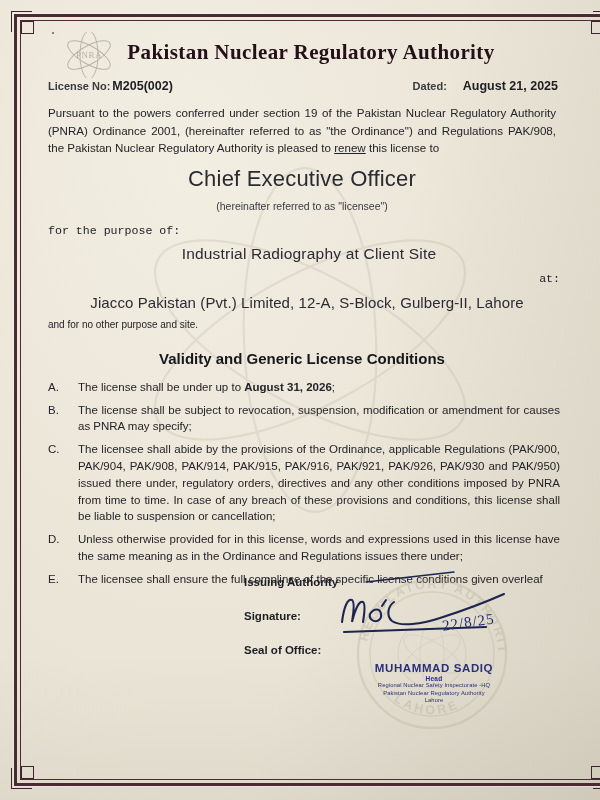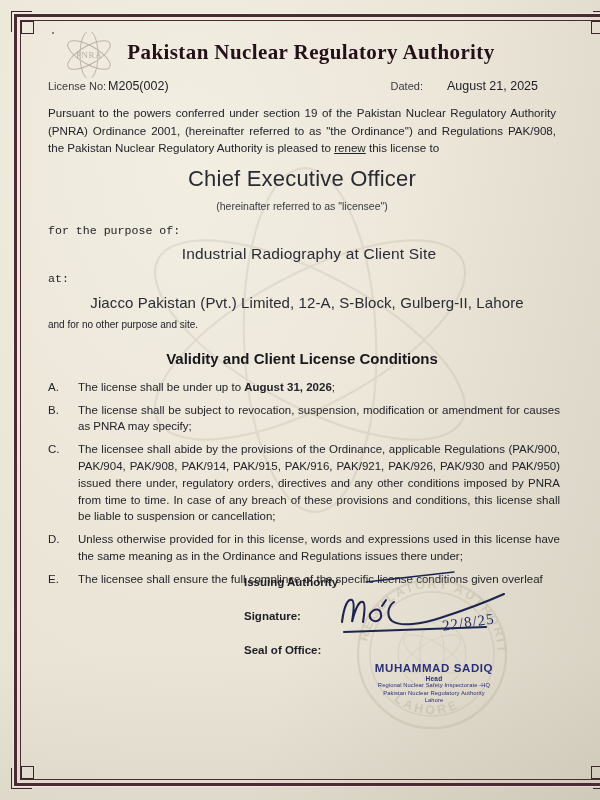--- a/index.html
+++ b/index.html
@@ -53,47 +53,47 @@
   
   .pnra-logo{position:absolute;left:16px;top:6px;width:58px;height:46px;opacity:.40;}
   .dot{position:absolute;left:8px;top:6px;width:2px;height:2px;background:#6b5f52;border-radius:50%;}
   .org-title{
     text-align:center;font-family:"Liberation Serif",serif;
     font-size:21px;font-weight:bold;color:#241018;
     letter-spacing:.4px;margin:14px 0 0 18px;
   }
   .meta-row{
     display:flex;justify-content:space-between;align-items:flex-start;
-    margin:14px 2px 0 4px;font-size:11.5px;color:#2b2b30;
+    margin:14px 2px 0 4px;font-size:11.5px;color:#2b2b30;font-weight:bold;
   }
   .meta-left{display:flex;align-items:baseline;}
   .meta-label{font-size:11px;color:#3a3a40;}
   .meta-val{font-size:12.5px;color:#1d1d22;margin-left:2px;}
-  .meta-right{display:flex;align-items:baseline;gap:22px;margin-right:20px;}
+  .meta-right{display:flex;align-items:baseline;gap:14px;margin-right:0;}
 
   .doc-title{
     text-align:center;font-size:19.5px;font-weight:bold;color:#17171c;
     margin:16px 0 0 0;letter-spacing:.1px;
   }
 
   .para{
     font-size:11.6px;line-height:1.52;color:#23232a;
     text-align:justify;margin:11px 4px 0 4px;
   }
   .para b{font-weight:normal;}
   .para u{text-decoration:underline;}
 
   .licensee{
     text-align:center;font-size:22px;color:#2a2a31;margin:9px 0 8px 0;
     letter-spacing:.2px;
   }
   .licensee-sub{text-align:center;font-size:10.5px;color:#3a3a42;margin:2px 0 0 0;}
 
   .lead{font-size:11.6px;color:#23232a;margin:12px 0 0 4px;font-family:Liberation Mono, monospace;}
-  .lead.tight{margin-top:9px;}
+  .lead.tight{margin-top:9px;text-align:right;}
 
   .purpose{
     text-align:center;font-size:15.5px;color:#2b2b33;
     margin:8px 0 0 14px;letter-spacing:.2px;
   }
   .address{
     text-align:center;font-size:15px;color:#2b2b33;
     margin:9px 0 0 10px;letter-spacing:.1px;
   }
   .tail{font-size:10px;color:#23232a;margin:8px 0 0 4px;}
@@ -187,21 +187,21 @@
     <div class="licensee">Chief Executive Officer</div>
     <div class="licensee-sub">(hereinafter referred to as "licensee")</div>
 
     <div class="lead">for the purpose of:</div>
     <div class="purpose">Industrial Radiography at Client Site</div>
 
     <div class="lead tight">at:</div>
     <div class="address">Jiacco Pakistan (Pvt.) Limited, 12-A, S-Block, Gulberg-II, Lahore</div>
     <div class="tail">and for no other purpose and site.</div>
 
-    <div class="cond-title">Validity and Client License Conditions</div>
+    <div class="cond-title">Validity and Generic License Conditions</div>
 
     <ol class="conds" id="cond-list">
         <li><span class="mk">A.</span><span>The license shall be under up to </span><b>August 31, 2026</b><span>;</span></li>
         <li><span class="mk">B.</span><span>The license shall be subject to revocation, suspension, modification or amendment for causes as PNRA may specify;</span></li>
         <li><span class="mk">C.</span><span>The licensee shall abide by the provisions of the Ordinance, applicable Regulations (PAK/900, PAK/904, PAK/908, PAK/914, PAK/915, PAK/916, PAK/921, PAK/926, PAK/930 and PAK/950) issued there under, regulatory orders, directives and any other conditions imposed by PNRA from time to time. In case of any breach of these provisions and conditions, this license shall be liable to suspension or cancellation;</span></li>
         <li><span class="mk">D.</span><span>Unless otherwise provided for in this license, words and expressions used in this license have the same meaning as in the Ordinance and Regulations issues there under;</span></li>
         <li><span class="mk">E.</span><span>The licensee shall ensure the full complince of the specific license conditions given overleaf</span></li>
       </ol>
 
   </div>

